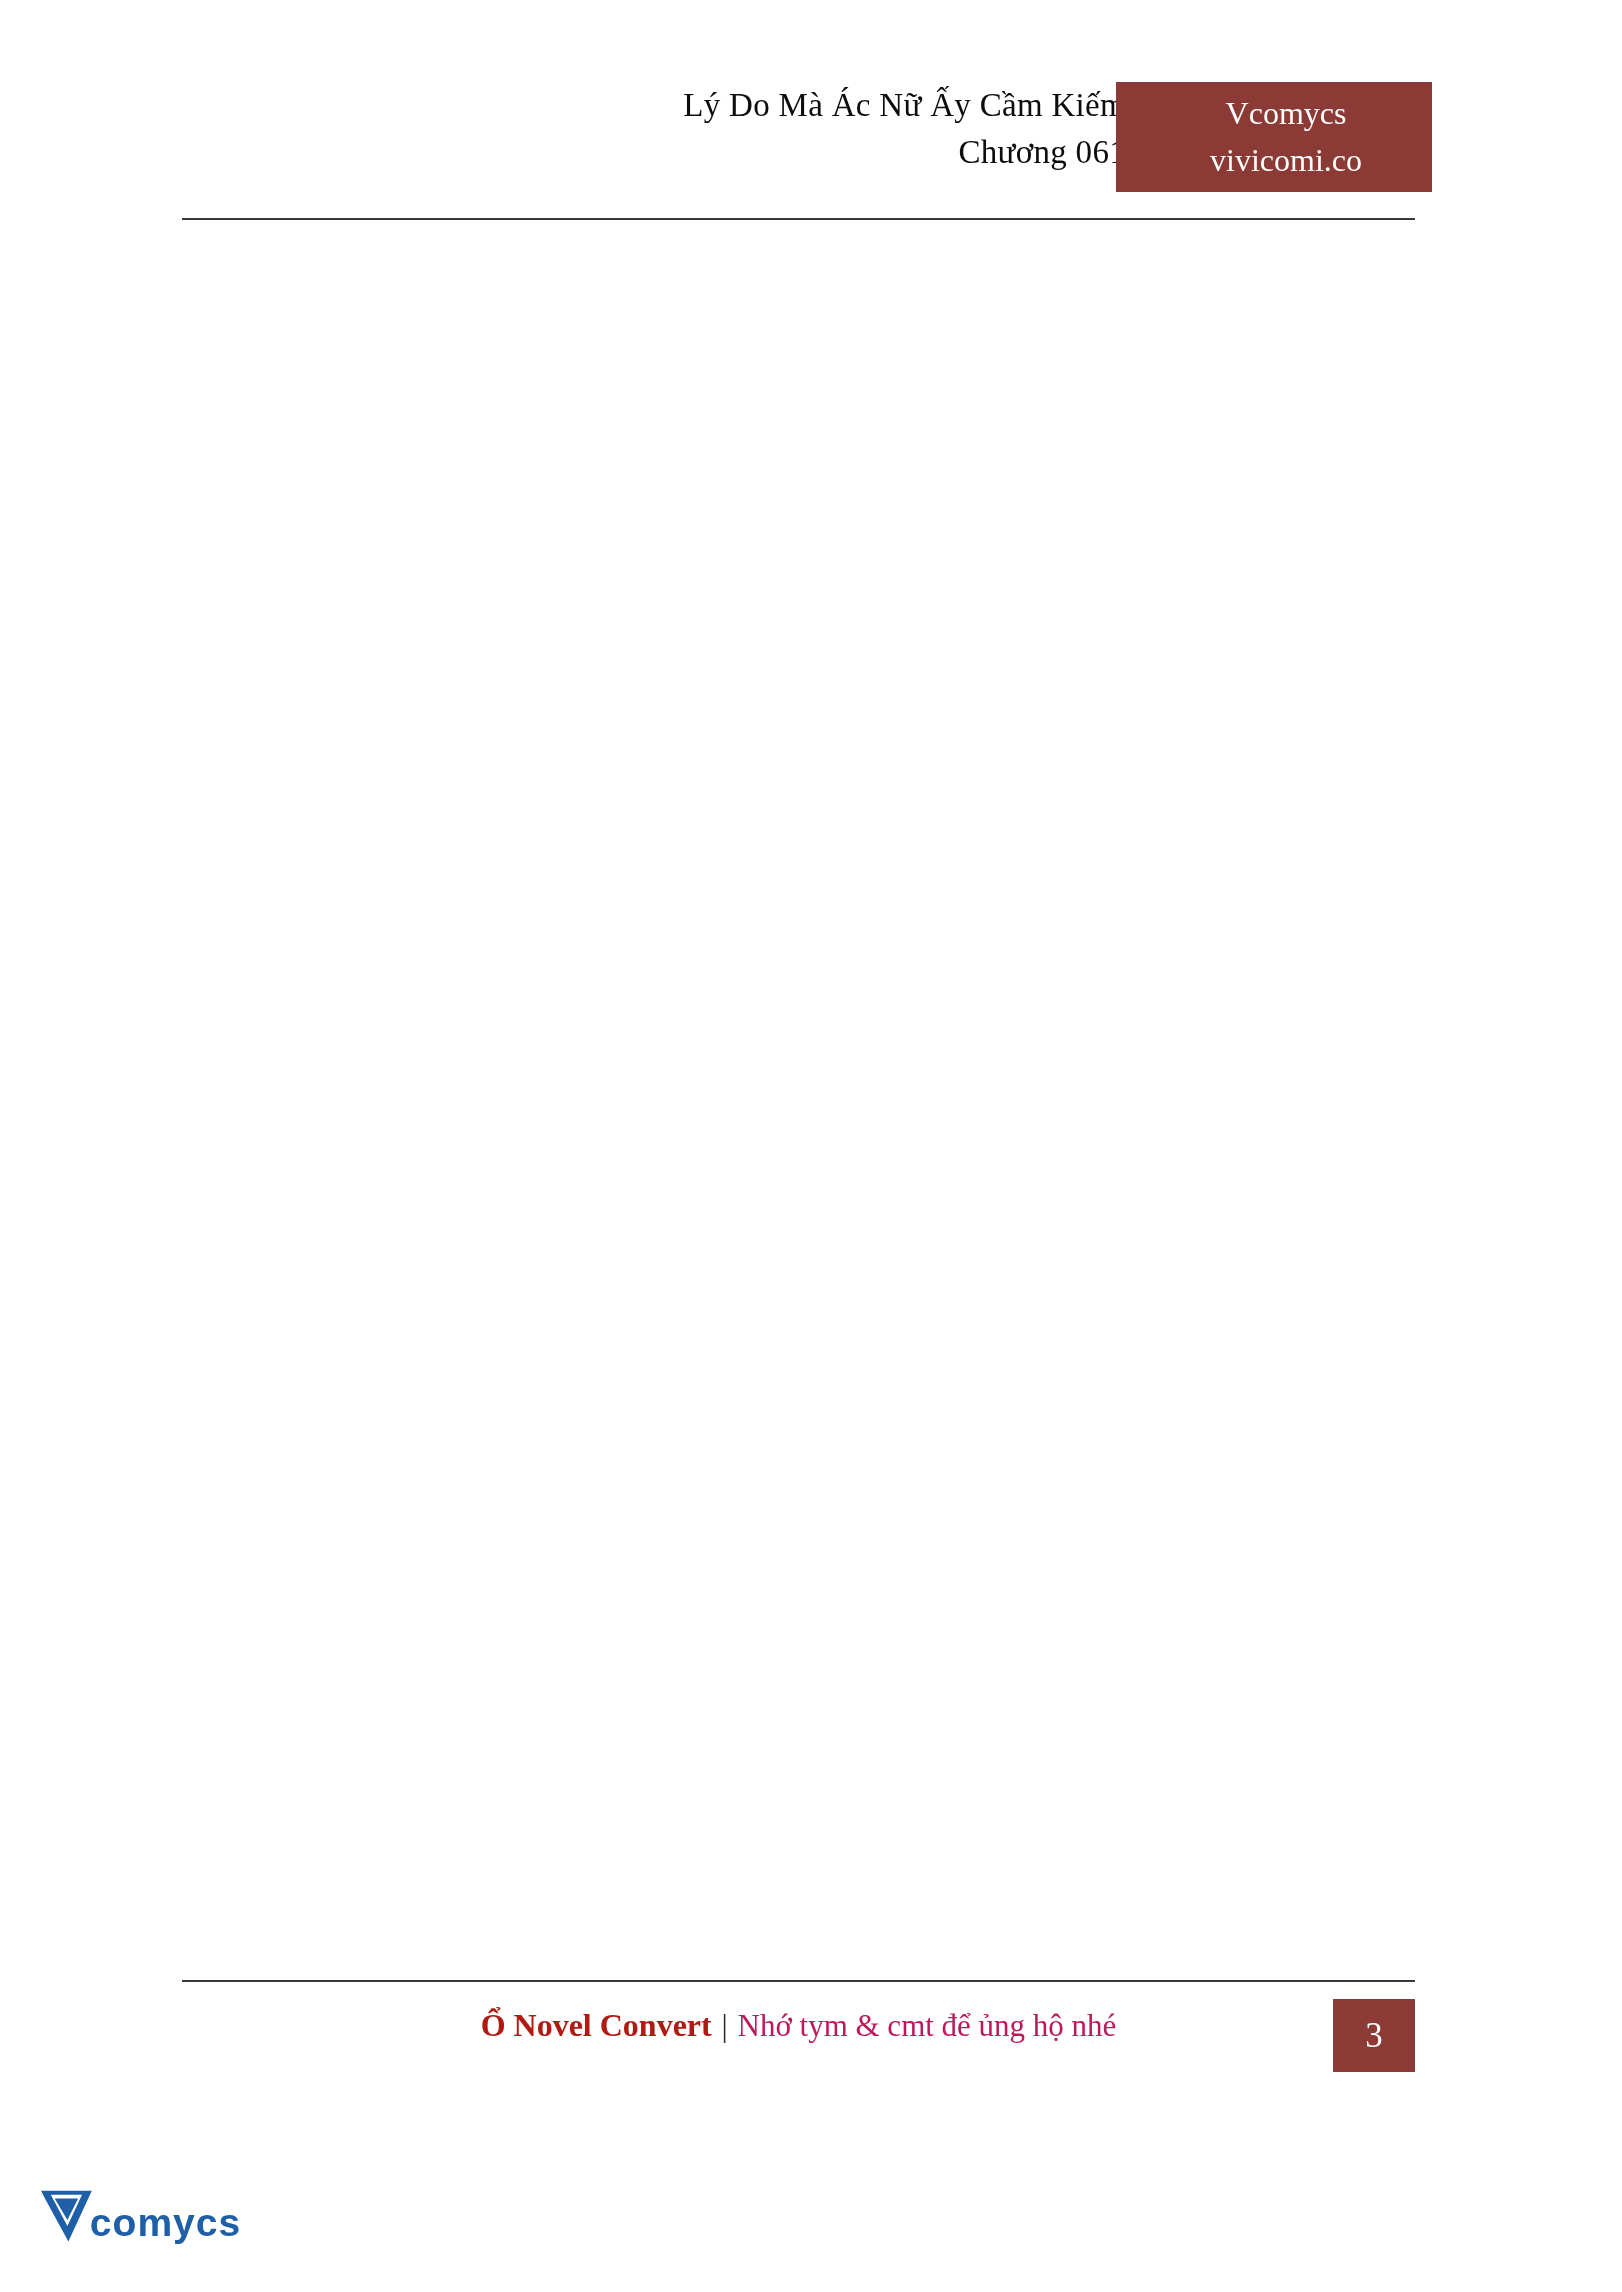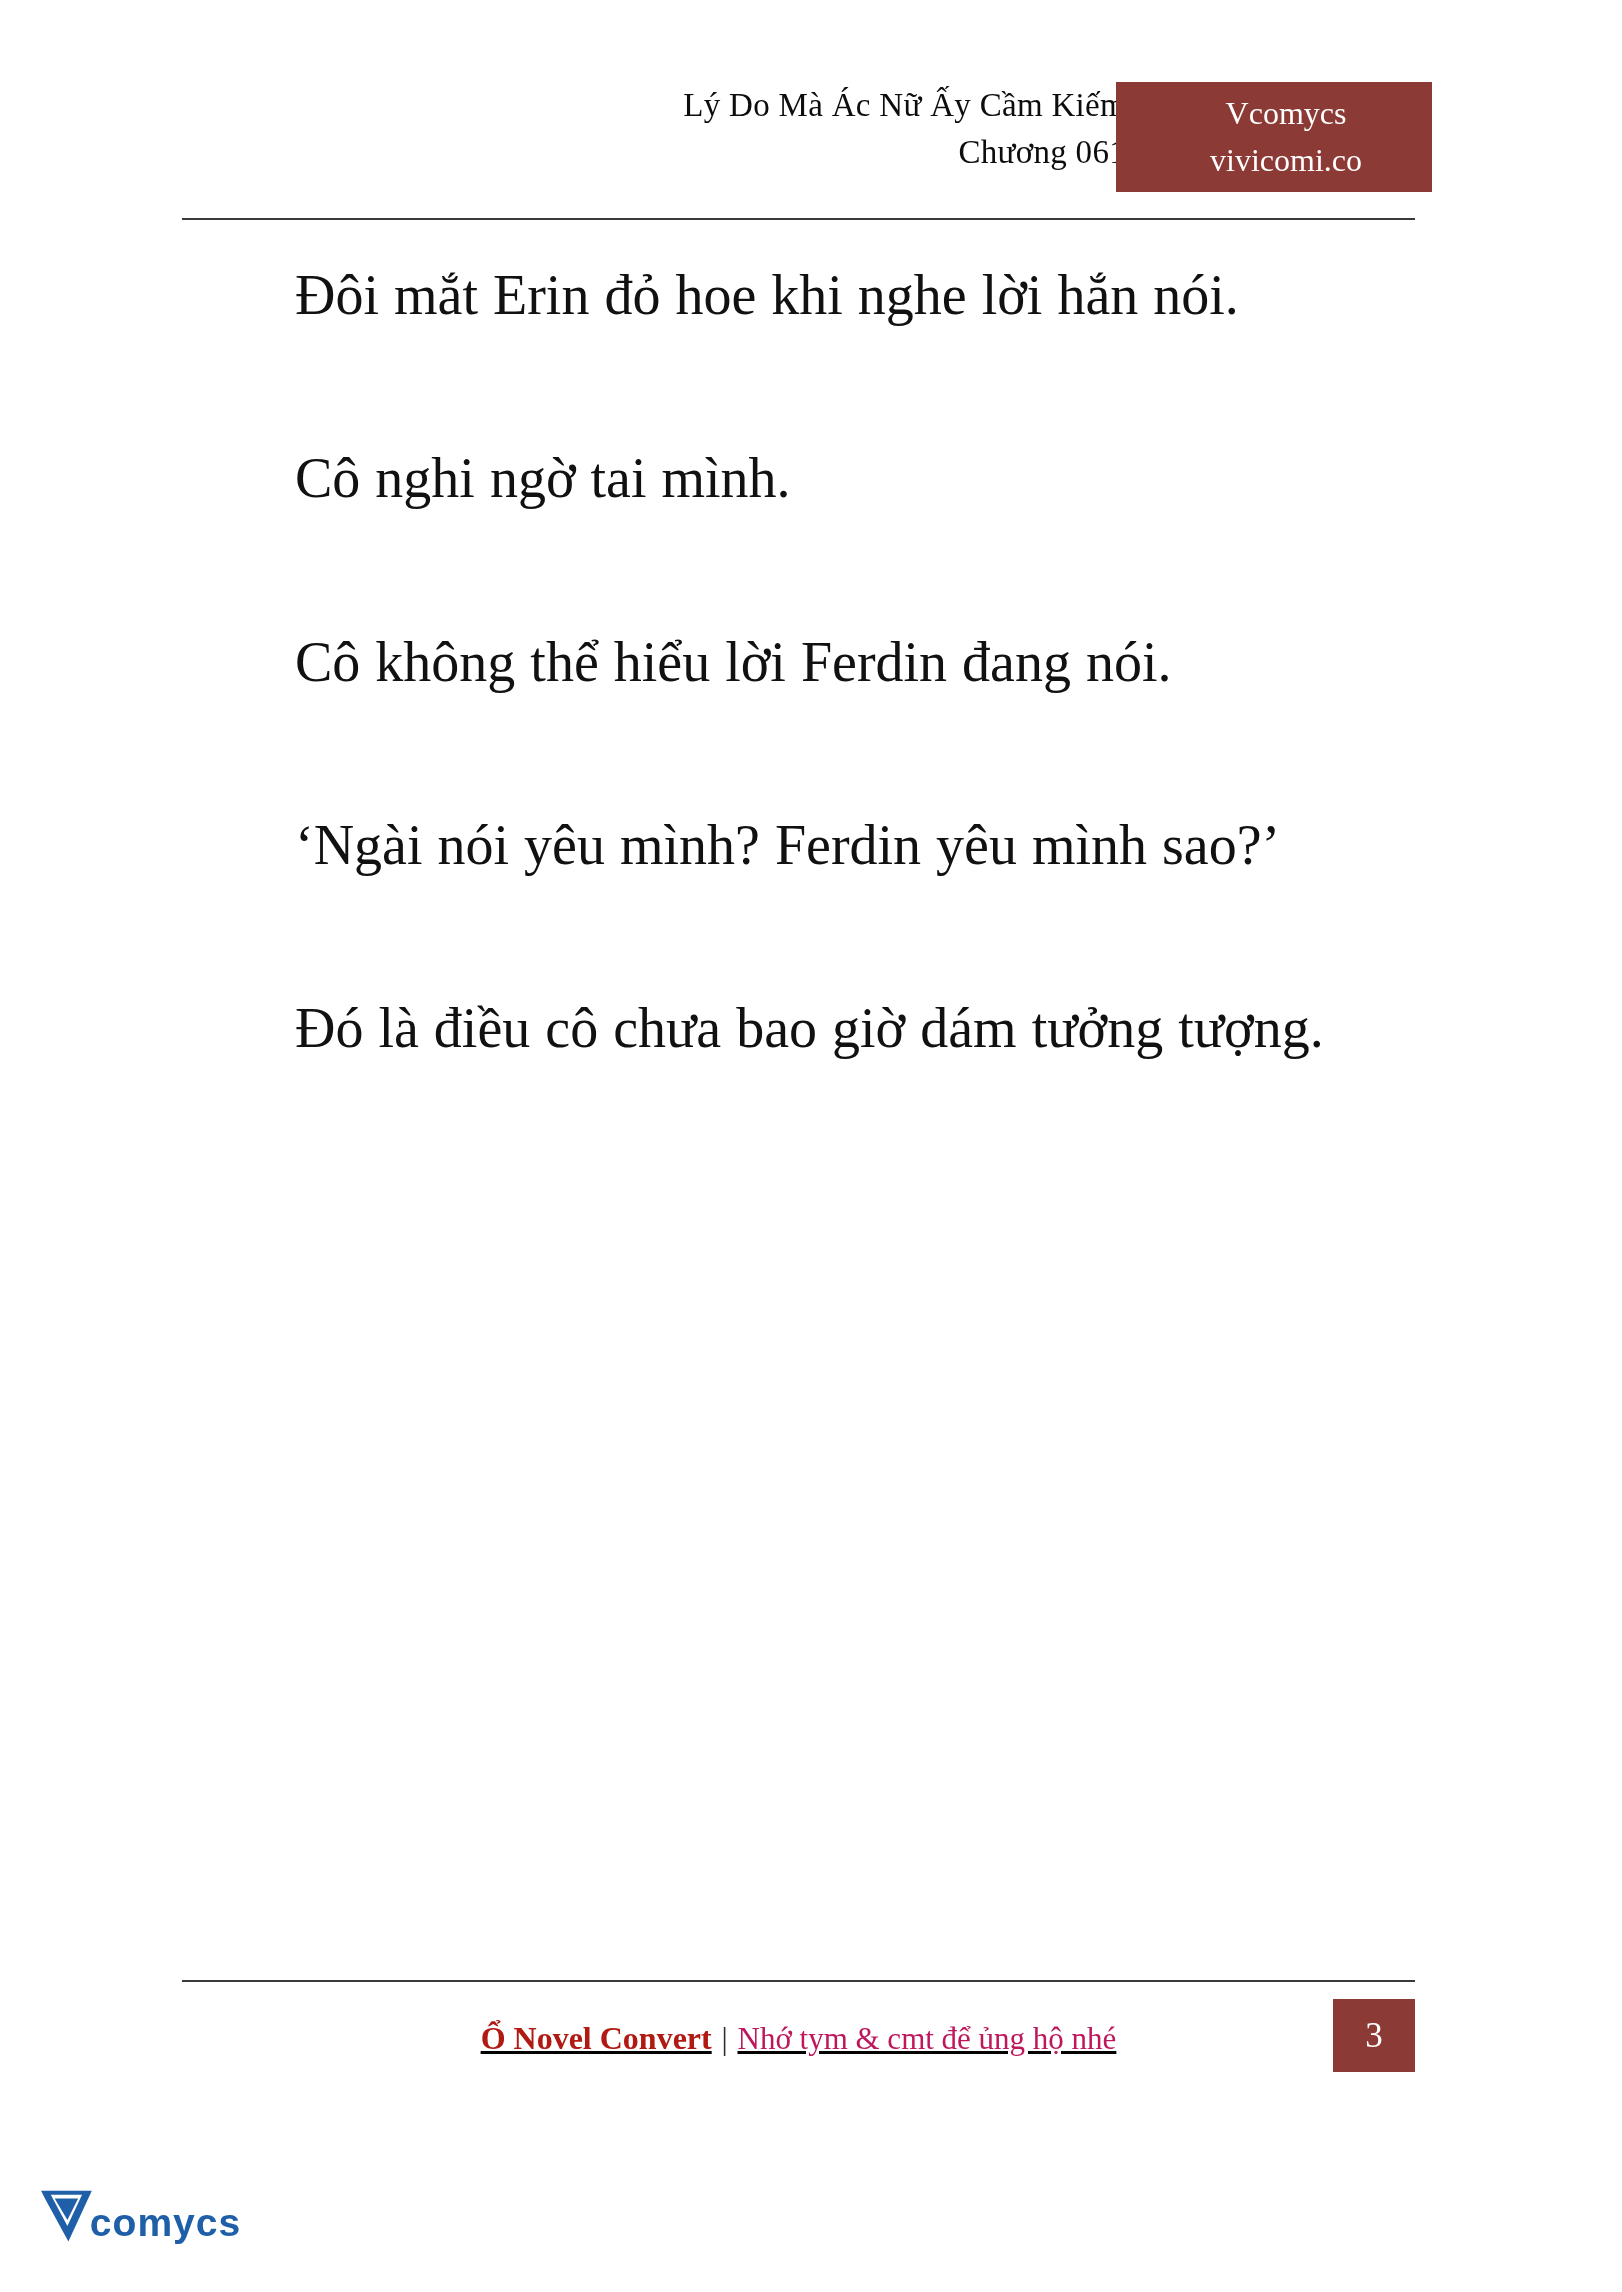--- a/index.html
+++ b/index.html
@@ -102,27 +102,26 @@
     position: absolute;
     left: 182px;
     top: 19.6px;
     width: 1233px;
     height: 2px;
     background: #3a3a3a;
   }
   .footer-center {
     position: absolute;
     left: 182px;
-    top: 44px;
+    top: 31px;
     width: 1233px;
     height: 69px;
     display: flex;
     align-items: center;
     justify-content: center;
-    text-decoration: underline;
   }
   .footer-brand {
     color: #b01a12;
     font-weight: bold;
     font-size: 32px;
     white-space: nowrap;
   }
   .footer-sep {
     color: #2b2b2b;
     font-size: 31px;
@@ -167,27 +166,20 @@
       <div class="header-line1">Lý Do Mà Ác Nữ Ấy Cầm Kiếm</div>
       <div class="header-line2">Chương 061</div>
     </div>
     <div class="header-badge">
       <div>Vcomycs</div>
       <div>vivicomi.co</div>
     </div>
     <div class="header-rule"></div>
   </div>
 
-  <div class="content">
-    <p class="para">Đôi mắt Erin đỏ hoe khi nghe lời hắn nói.</p>
-    <p class="para">Cô nghi ngờ tai mình.</p>
-    <p class="para">Cô không thể hiểu lời Ferdin đang nói.</p>
-    <p class="para">‘Ngài nói yêu mình? Ferdin yêu mình sao?’</p>
-    <p class="para">Đó là điều cô chưa bao giờ dám tưởng tượng.</p>
-  </div>
 
   <div class="footer">
     <div class="footer-rule"></div>
     <div class="footer-center">
       <span class="footer-brand">Ổ Novel Convert</span>
       <span class="footer-sep">|</span>
       <span class="footer-note">Nhớ tym &amp; cmt để ủng hộ nhé</span>
     </div>
     <div class="page-number-box">3</div>
   </div>

